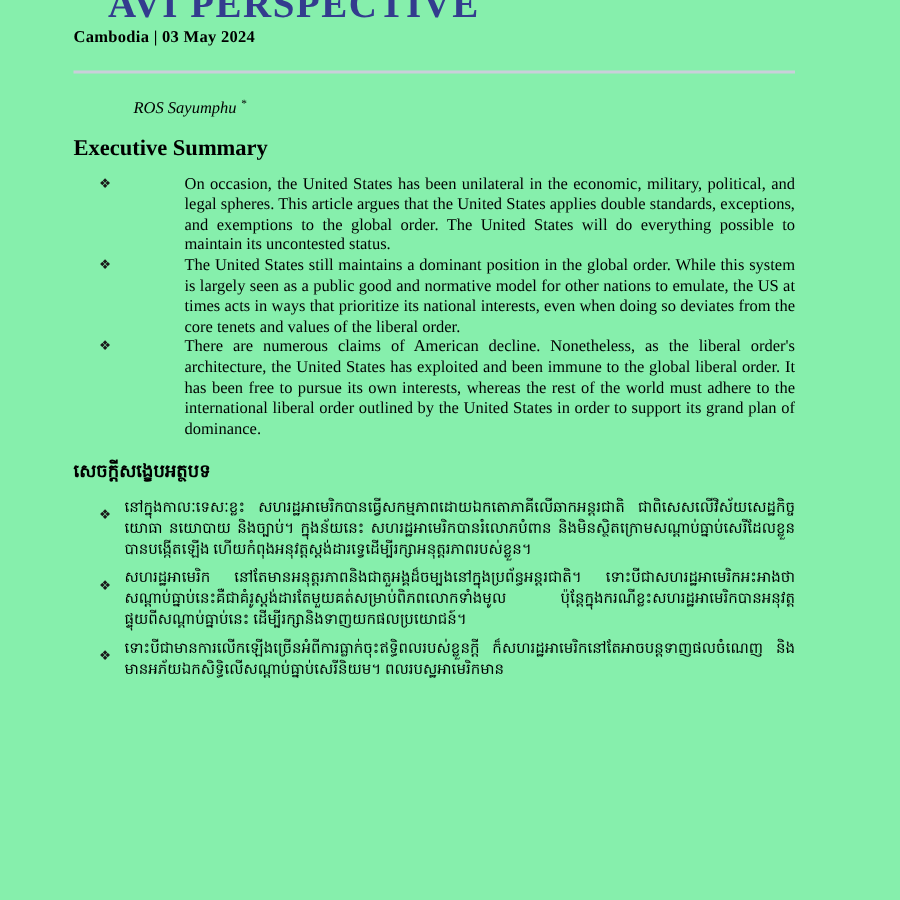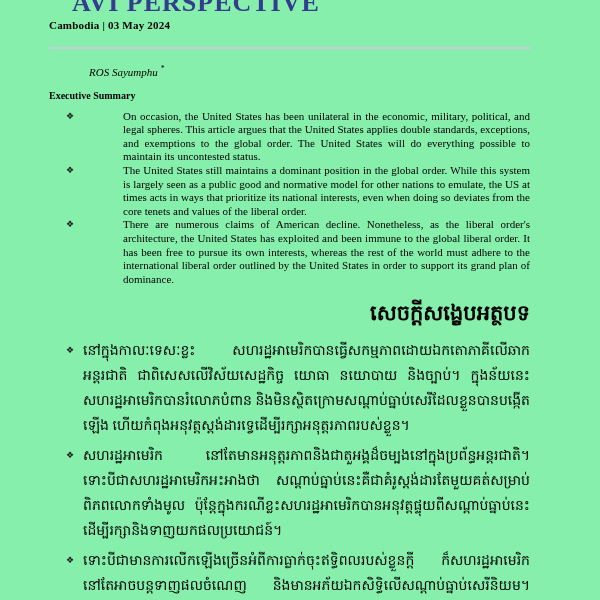--- a/index.html
+++ b/index.html
@@ -47,21 +47,21 @@
   }
   .author {
     margin-top: 15px;
     font-size: 11px;
     font-style: italic;
     margin-left: 40px;
   }
   .author sup { font-size: 7.5px; }
   .section-heading {
     margin: 12px 0 0 0;
-    font-size: 10px;
+    font-size: 15px;
     font-weight: bold;
   }
   ul.bullets {
     list-style: none;
     margin: 9px 0 0 0;
     padding: 0;
   }
   ul.bullets li { display: flex; align-items: flex-start; }
   .marker {
     flex: 0 0 17px;
@@ -73,31 +73,30 @@
   }
   .en .btext {
     flex: 1;
     font-size: 11px;
     line-height: 13.6px;
     text-align: justify;
     margin-left: 40px;
   }
   .kh-heading {
     margin: 13px 0 0 0;
-    font-size: 21px;
+    font-size: 12px;
     font-weight: bold;
-    text-align: right;
   }
   ul.kh { margin-top: 8px; }
   ul.kh li { margin-bottom: 5px; }
   .kh .marker { line-height: 25px; }
   .kh .btext {
     flex: 1;
-    font-size: 14px;
-    line-height: 25px;
+    font-size: 10px;
+    line-height: 14px;
     text-align: justify;
   }
 </style>
 </head>
 <body>
 
 <div class="page">
 
   <div class="masthead" style="color: rgb(51, 60, 142);">AVI PERSPECTIVE</div>
 
@@ -133,18 +132,18 @@
       <li>
         <span class="marker">❖</span>
         <span class="btext">នៅក្នុងកាលៈទេសៈខ្លះ សហរដ្ឋអាមេរិកបានធ្វើសកម្មភាពដោយឯកតោភាគីលើឆាកអន្តរជាតិ ជាពិសេសលើវិស័យសេដ្ឋកិច្ច យោធា នយោបាយ និងច្បាប់។ ក្នុងន័យនេះ សហរដ្ឋអាមេរិកបានរំលោភបំពាន និងមិនស្ថិតក្រោមសណ្តាប់ធ្នាប់សេរីដែលខ្លួនបានបង្កើតឡើង ហើយកំពុងអនុវត្តស្តង់ដារទ្វេដើម្បីរក្សាអនុត្តរភាពរបស់ខ្លួន។</span>
       </li>
       <li>
         <span class="marker">❖</span>
         <span class="btext">សហរដ្ឋអាមេរិក នៅតែមានអនុត្តរភាពនិងជាតួអង្គដ៏ចម្បងនៅក្នុងប្រព័ន្ធអន្តរជាតិ។ ទោះបីជាសហរដ្ឋអាមេរិកអះអាងថា សណ្តាប់ធ្នាប់នេះគឺជាគំរូស្តង់ដារតែមួយគត់សម្រាប់ពិភពលោកទាំងមូល ប៉ុន្តែក្នុងករណីខ្លះសហរដ្ឋអាមេរិកបានអនុវត្តផ្ទុយពីសណ្តាប់ធ្នាប់នេះ ដើម្បីរក្សានិងទាញយកផលប្រយោជន៍។</span>
       </li>
       <li>
         <span class="marker">❖</span>
-        <span class="btext">ទោះបីជាមានការលើកឡើងច្រើនអំពីការធ្លាក់ចុះឥទ្ធិពលរបស់ខ្លួនក្តី ក៏សហរដ្ឋអាមេរិកនៅតែអាចបន្តទាញផលចំណេញ និងមានអភ័យឯកសិទ្ធិលើសណ្តាប់ធ្នាប់សេរីនិយម។ សហរដ្ឋអាមេរិកមាន</span>
+        <span class="btext">ទោះបីជាមានការលើកឡើងច្រើនអំពីការធ្លាក់ចុះឥទ្ធិពលរបស់ខ្លួនក្តី ក៏សហរដ្ឋអាមេរិកនៅតែអាចបន្តទាញផលចំណេញ និងមានអភ័យឯកសិទ្ធិលើសណ្តាប់ធ្នាប់សេរីនិយម។ ពលរបស្ឋអាមេរិកមាន</span>
       </li>
     </ul>
 
   </div>
 </div>
 
 </body></html>

